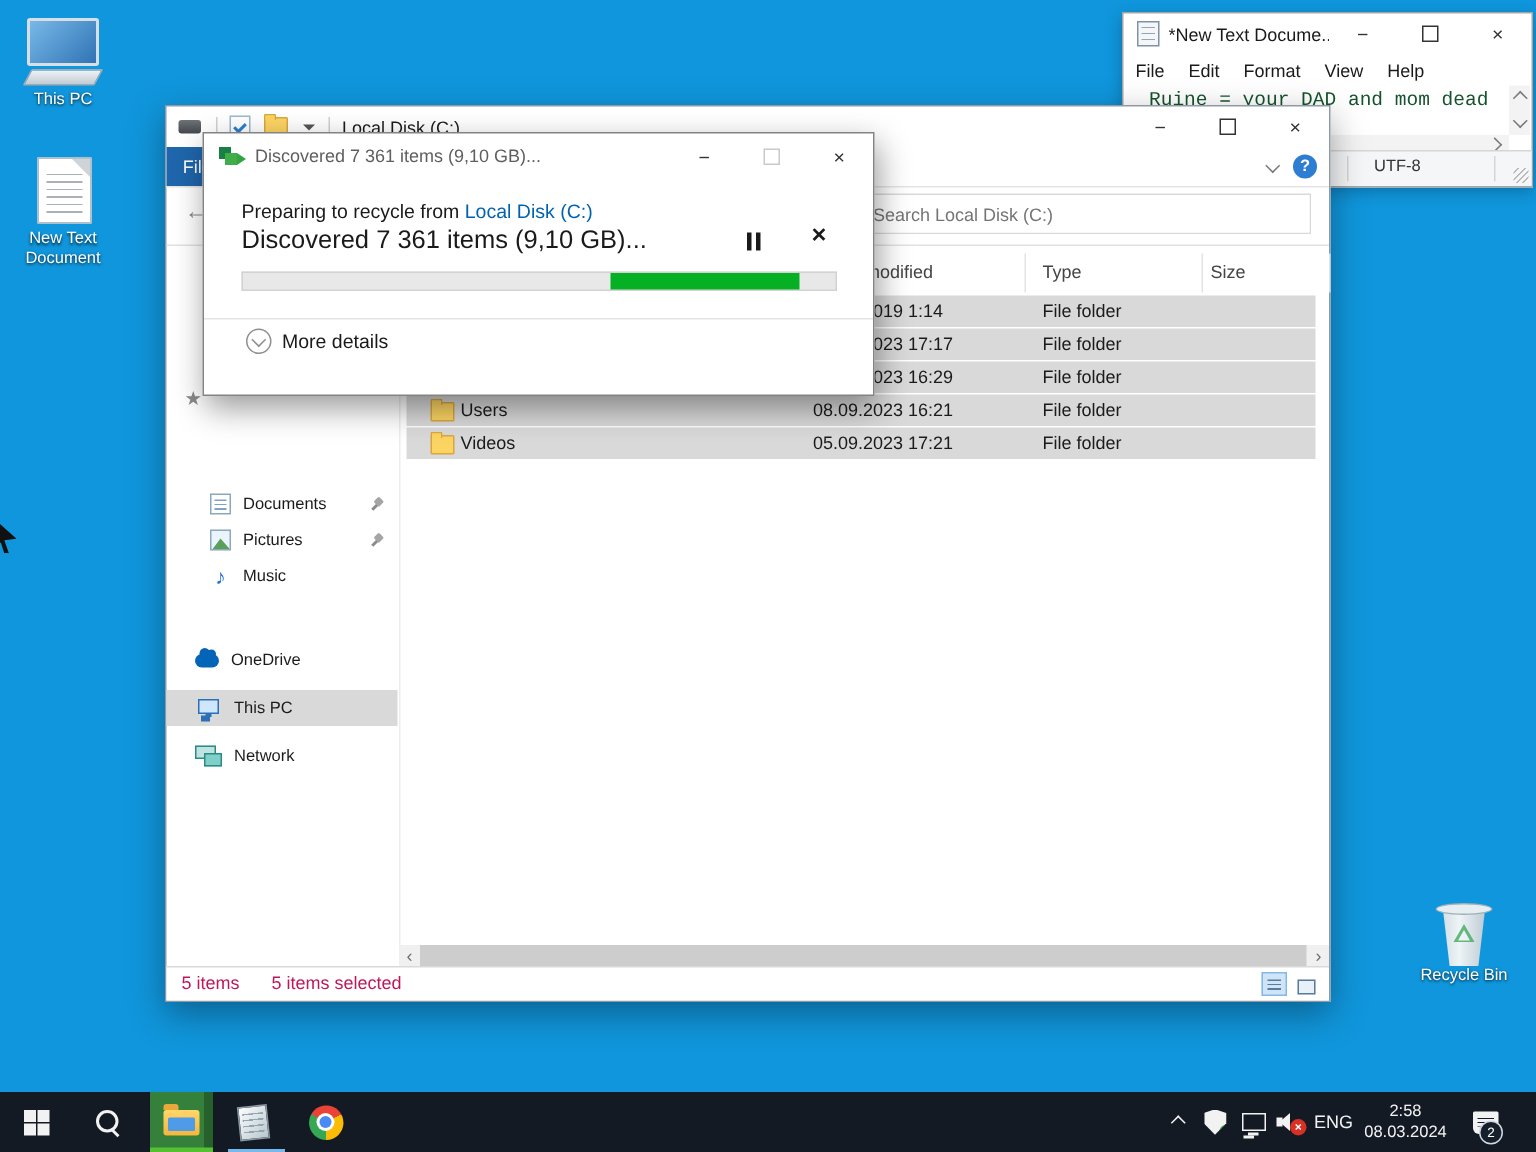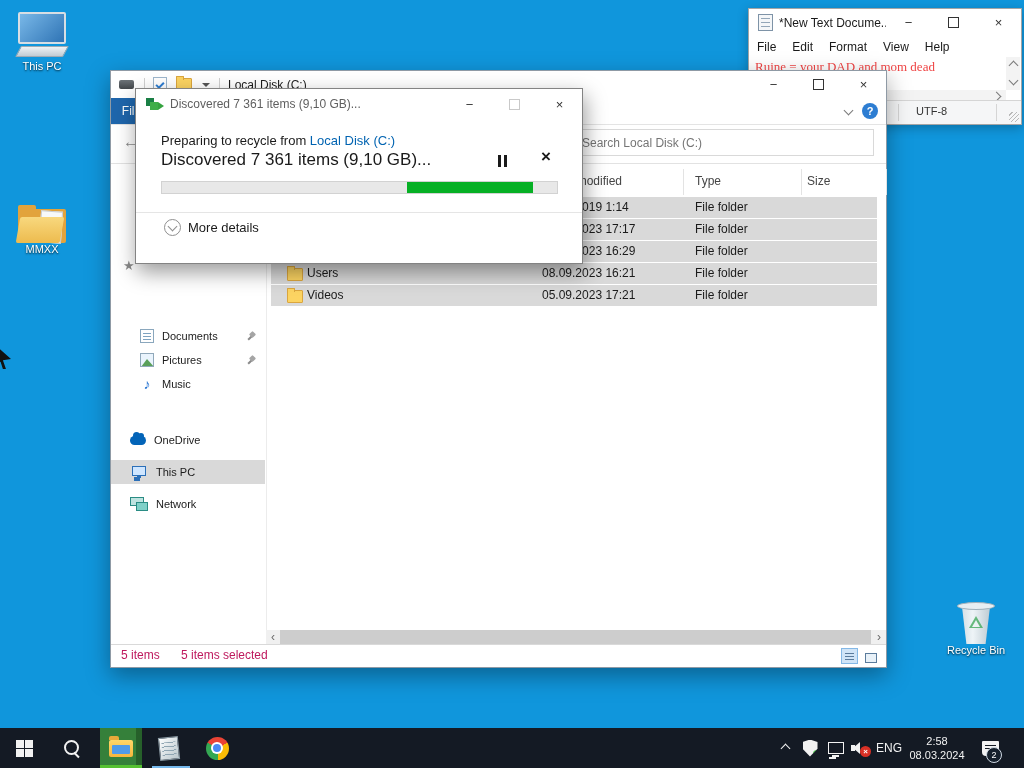--- a/index.html
+++ b/index.html
@@ -51,22 +51,22 @@
   
   #notepad{left:748px;top:8px;width:274px;height:117px;background:#fff;border:1px solid #a5a5a5;
     box-sizing:border-box;box-shadow:0 3px 10px rgba(0,0,0,.25);z-index:10}
   #np-title{position:absolute;left:0;top:0;right:0;height:27px;display:flex;align-items:center}
   .np-ic{width:13px;height:15px;background:#f4f6f8;border:1px solid #7e93a7;margin:0 6px 0 9px;position:relative}
   .np-ic::after{content:"";position:absolute;left:2px;right:2px;top:3px;bottom:2px;
     background:repeating-linear-gradient(#93a6b8 0 1px,transparent 1px 4px)}
   #np-title .t{flex:1;font-size:12px;color:#1a1a1a;white-space:nowrap;overflow:hidden}
   #np-menu{position:absolute;left:0;top:27px;right:0;height:21px;display:flex;align-items:center;font-size:12px;color:#1a1a1a}
   #np-menu span{padding:0 8px}
-  #np-text{position:absolute;left:0;top:48px;right:15px;height:33px;overflow:hidden;
-    font-family:Liberation Serif, serif;font-size:13px;color:#ef4444;padding:2px 0 0 6px}
+  #np-text{position:absolute;left:11px;top:48px;right:15px;height:33px;overflow:hidden;
+    font-family:Liberation Mono, monospace;font-size:13px;color:#14532d;padding:2px 0 0 6px}
   #np-vscroll{position:absolute;right:1px;top:48px;width:14px;height:33px;background:#f3f3f3}
   #np-hscroll{position:absolute;left:1px;right:15px;top:81px;height:12px;background:#f3f3f3}
   #np-status{position:absolute;left:0;right:0;bottom:0;height:23px;border-top:1px solid #d5d5d5;background:#f5f6f7}
   .vsep{position:absolute;top:3px;bottom:3px;width:1px;background:#d5d5d5}
   .grip{position:absolute;right:2px;bottom:2px;width:10px;height:10px;
     background:repeating-linear-gradient(135deg,transparent 0 2px,#b9b9b9 2px 3px)}
   .chev{display:inline-block;width:6px;height:6px;border-right:1.6px solid #7a7a7a;border-bottom:1.6px solid #7a7a7a}
   .chev.up{transform:rotate(-135deg)}
   .chev.down{transform:rotate(45deg)}
   .chev.right{transform:rotate(-45deg)}
@@ -210,29 +210,27 @@
 <div id="screen">
 
   <div class="dicon" style="left:4px;top:12px">
     <div class="art" style="width:50px;height:44px">
       <div class="pc-screen"></div>
         <div class="pc-kbd"></div>
     </div>
     <div>This PC</div>
   </div>
 
-
-  <div class="dicon" style="left:4px;top:205px">
-    <div class="art bigfolder">
-      <div class="bf-back"></div>
-        <div class="bf-page"></div>
-        <div class="bf-front"></div>
-    </div>
-    <div>MMXX</div>
-  </div>
+  <div class="dicon" style="left:4px;top:105px">
+    <div class="art" style="width:34px;height:44px">
+      <div class="doc"></div>
+    </div>
+    <div>New Text Document</div>
+  </div>
+
 
   <div class="dicon" style="left:938px;top:600px">
     <div class="art bin">
       <div class="bin-body"></div>
         <div class="bin-rim"></div>
         <div class="bin-mark"></div>
     </div>
     <div>Recycle Bin</div>
   </div>
 

